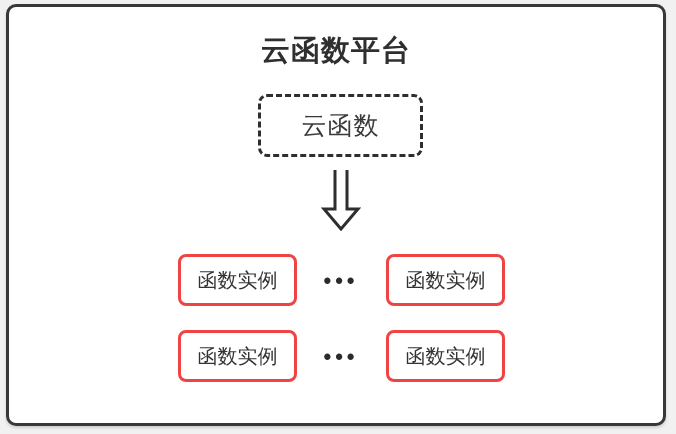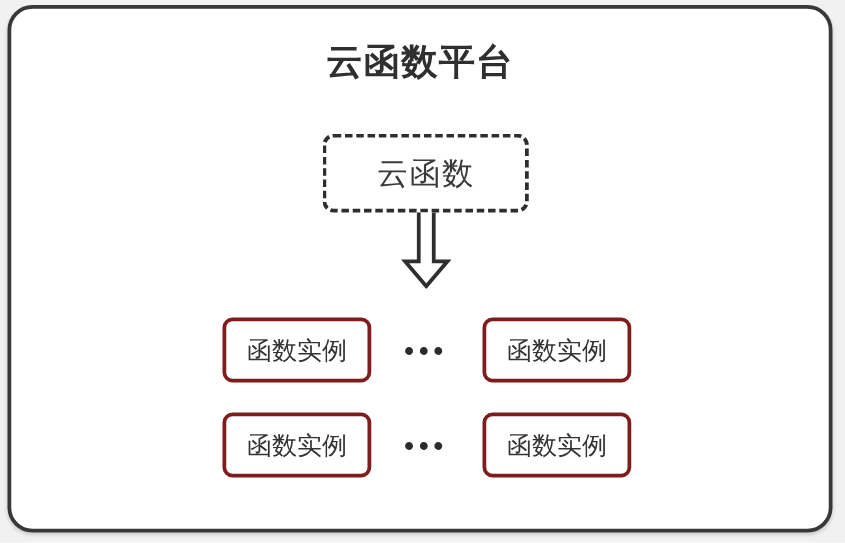--- a/index.html
+++ b/index.html
@@ -16,39 +16,39 @@
   }
   .frame {
     position: absolute;
     left: 6px;
     top: 4px;
     width: 660px;
     height: 422px;
     box-sizing: border-box;
     background: #ffffff;
     border: 3px solid #383838;
-    border-radius: 20px;
+    border-radius: 10px;
     box-shadow: 0 2px 3px rgba(0,0,0,0.15);
   }
   .title {
     position: absolute;
     left: 0;
     right: 0;
     top: 29px;
     text-align: center;
     font-size: 29px;
     font-weight: 700;
     color: #2f2f2f;
     letter-spacing: 1px;
     line-height: 1;
   }
   .root-box {
     position: absolute;
     left: 249px;
-    top: 100px;
+    top: 87px;
     width: 165px;
     height: 63px;
     box-sizing: border-box;
     border: 3px dashed #2e2e2e;
     border-radius: 9px;
     background: #ffffff;
     display: flex;
     align-items: center;
     justify-content: center;
   }
@@ -62,21 +62,21 @@
     left: 312px;
     top: 162px;
     width: 40px;
     height: 62px;
   }
   .inst-box {
     position: absolute;
     width: 119px;
     height: 52px;
     box-sizing: border-box;
-    border: 3px solid #7f1d1d;
+    border: 3px solid #ef4444;
     border-radius: 8px;
     background: #ffffff;
     display: flex;
     align-items: center;
     justify-content: center;
   }
   .inst-label {
     font-size: 20px;
     color: #333333;
   }

